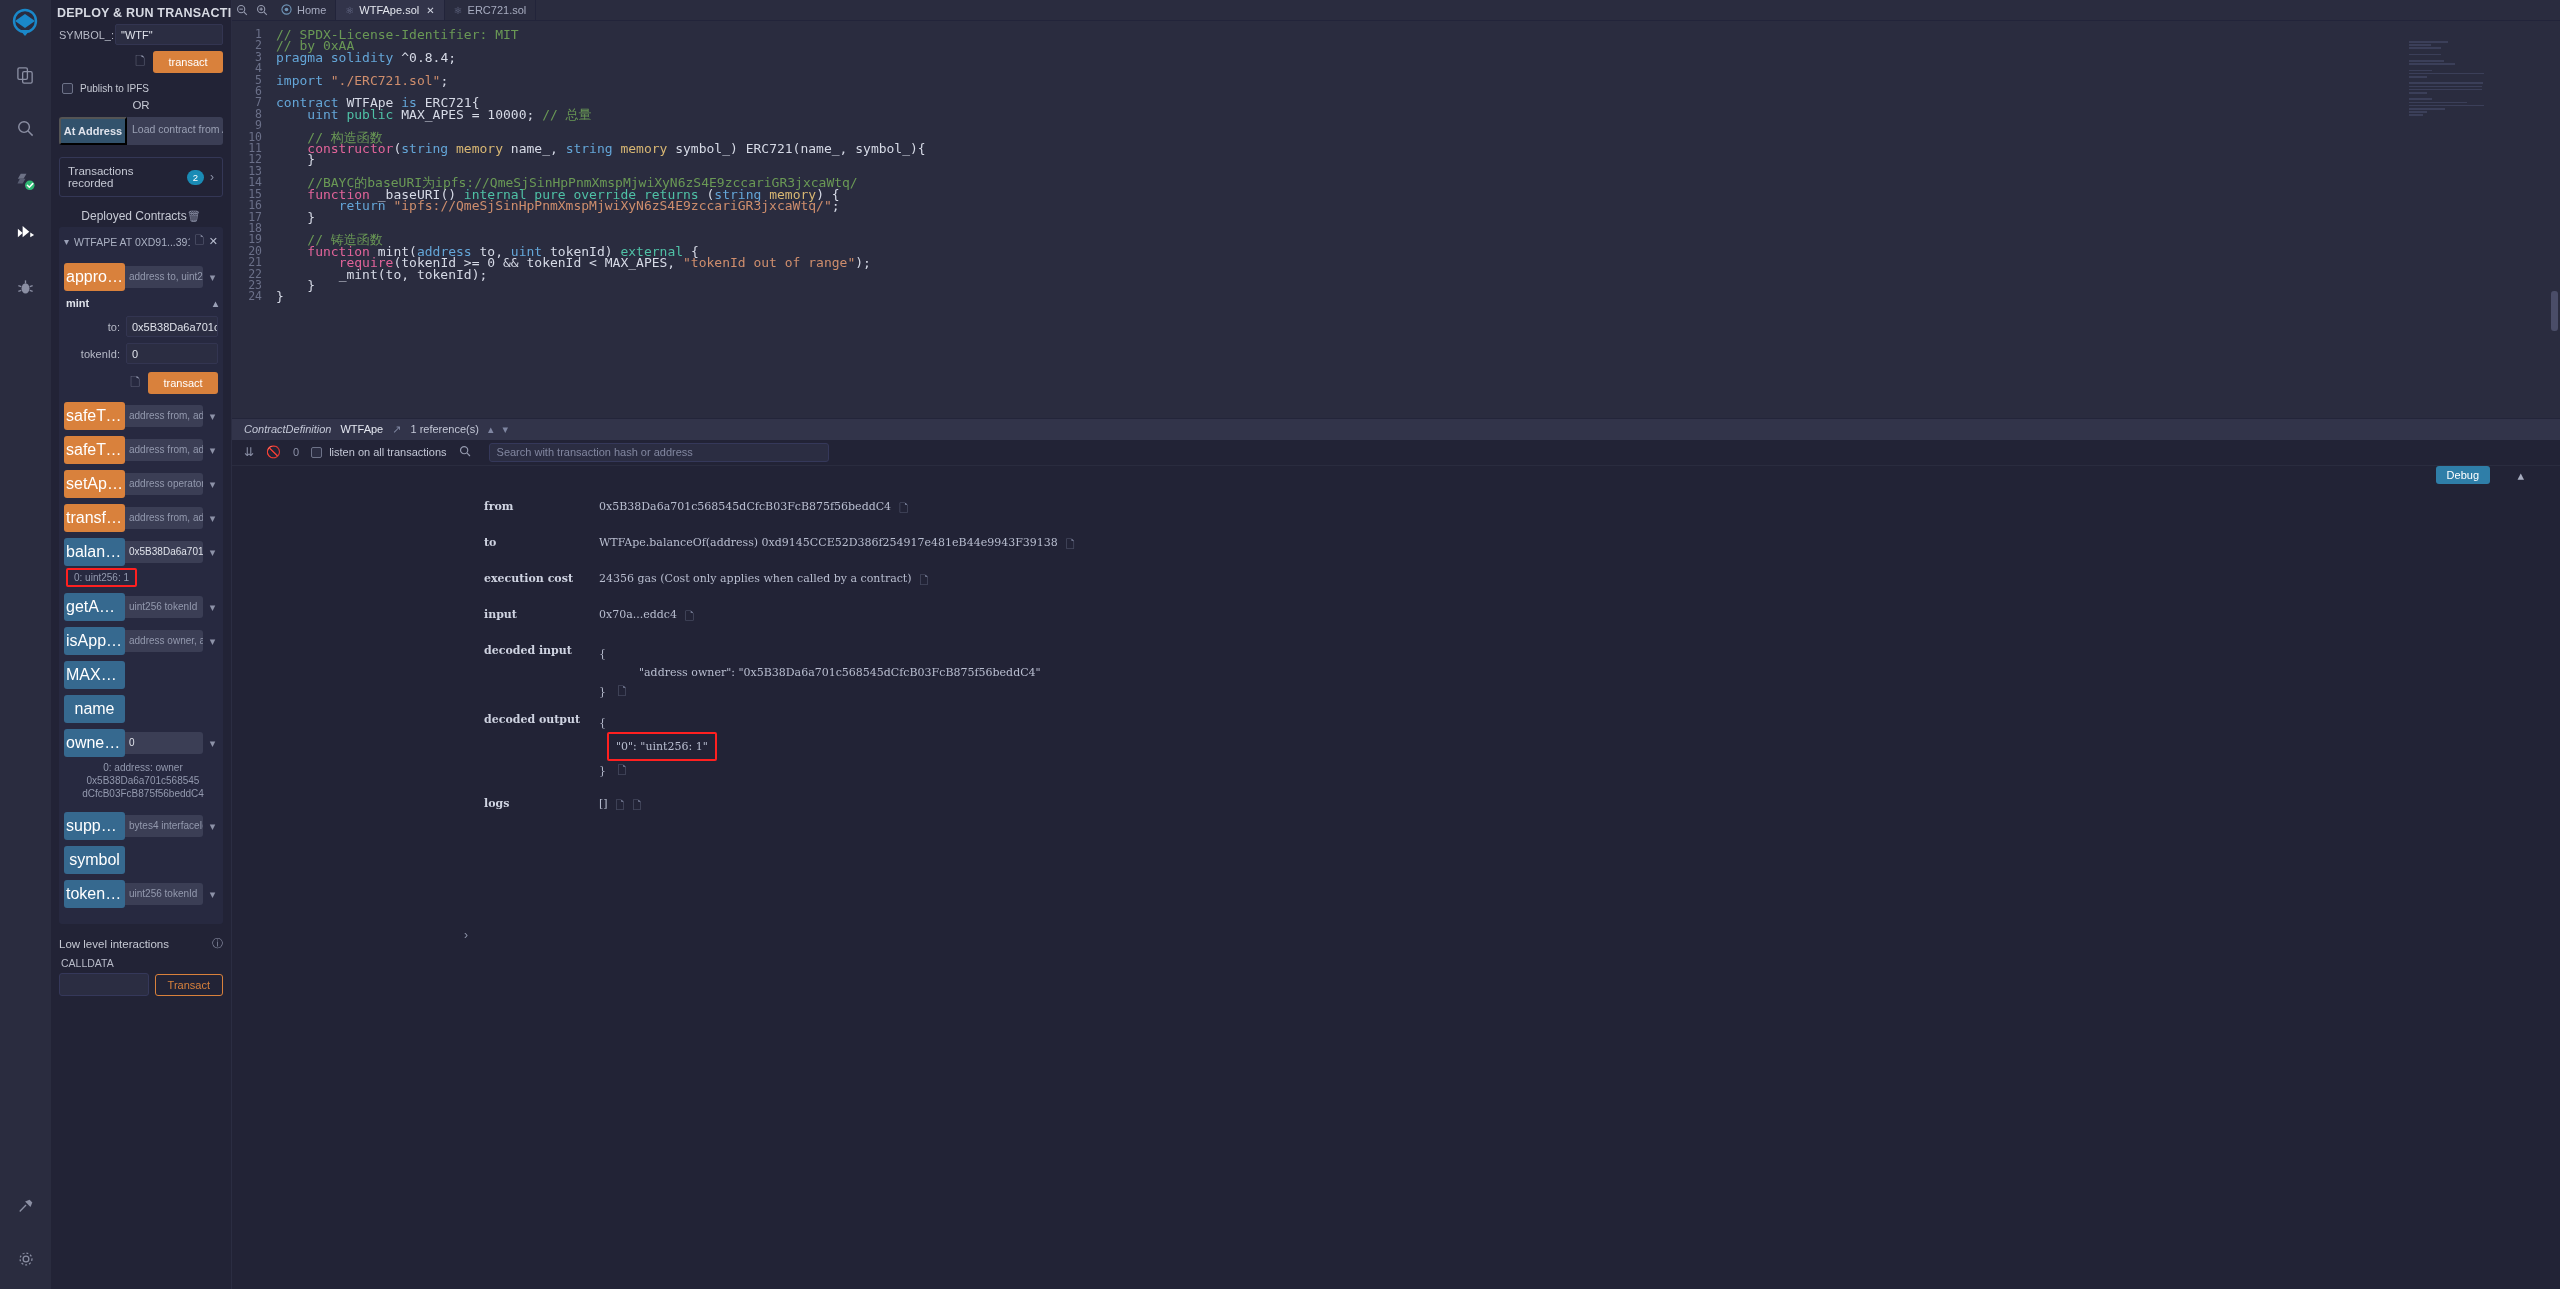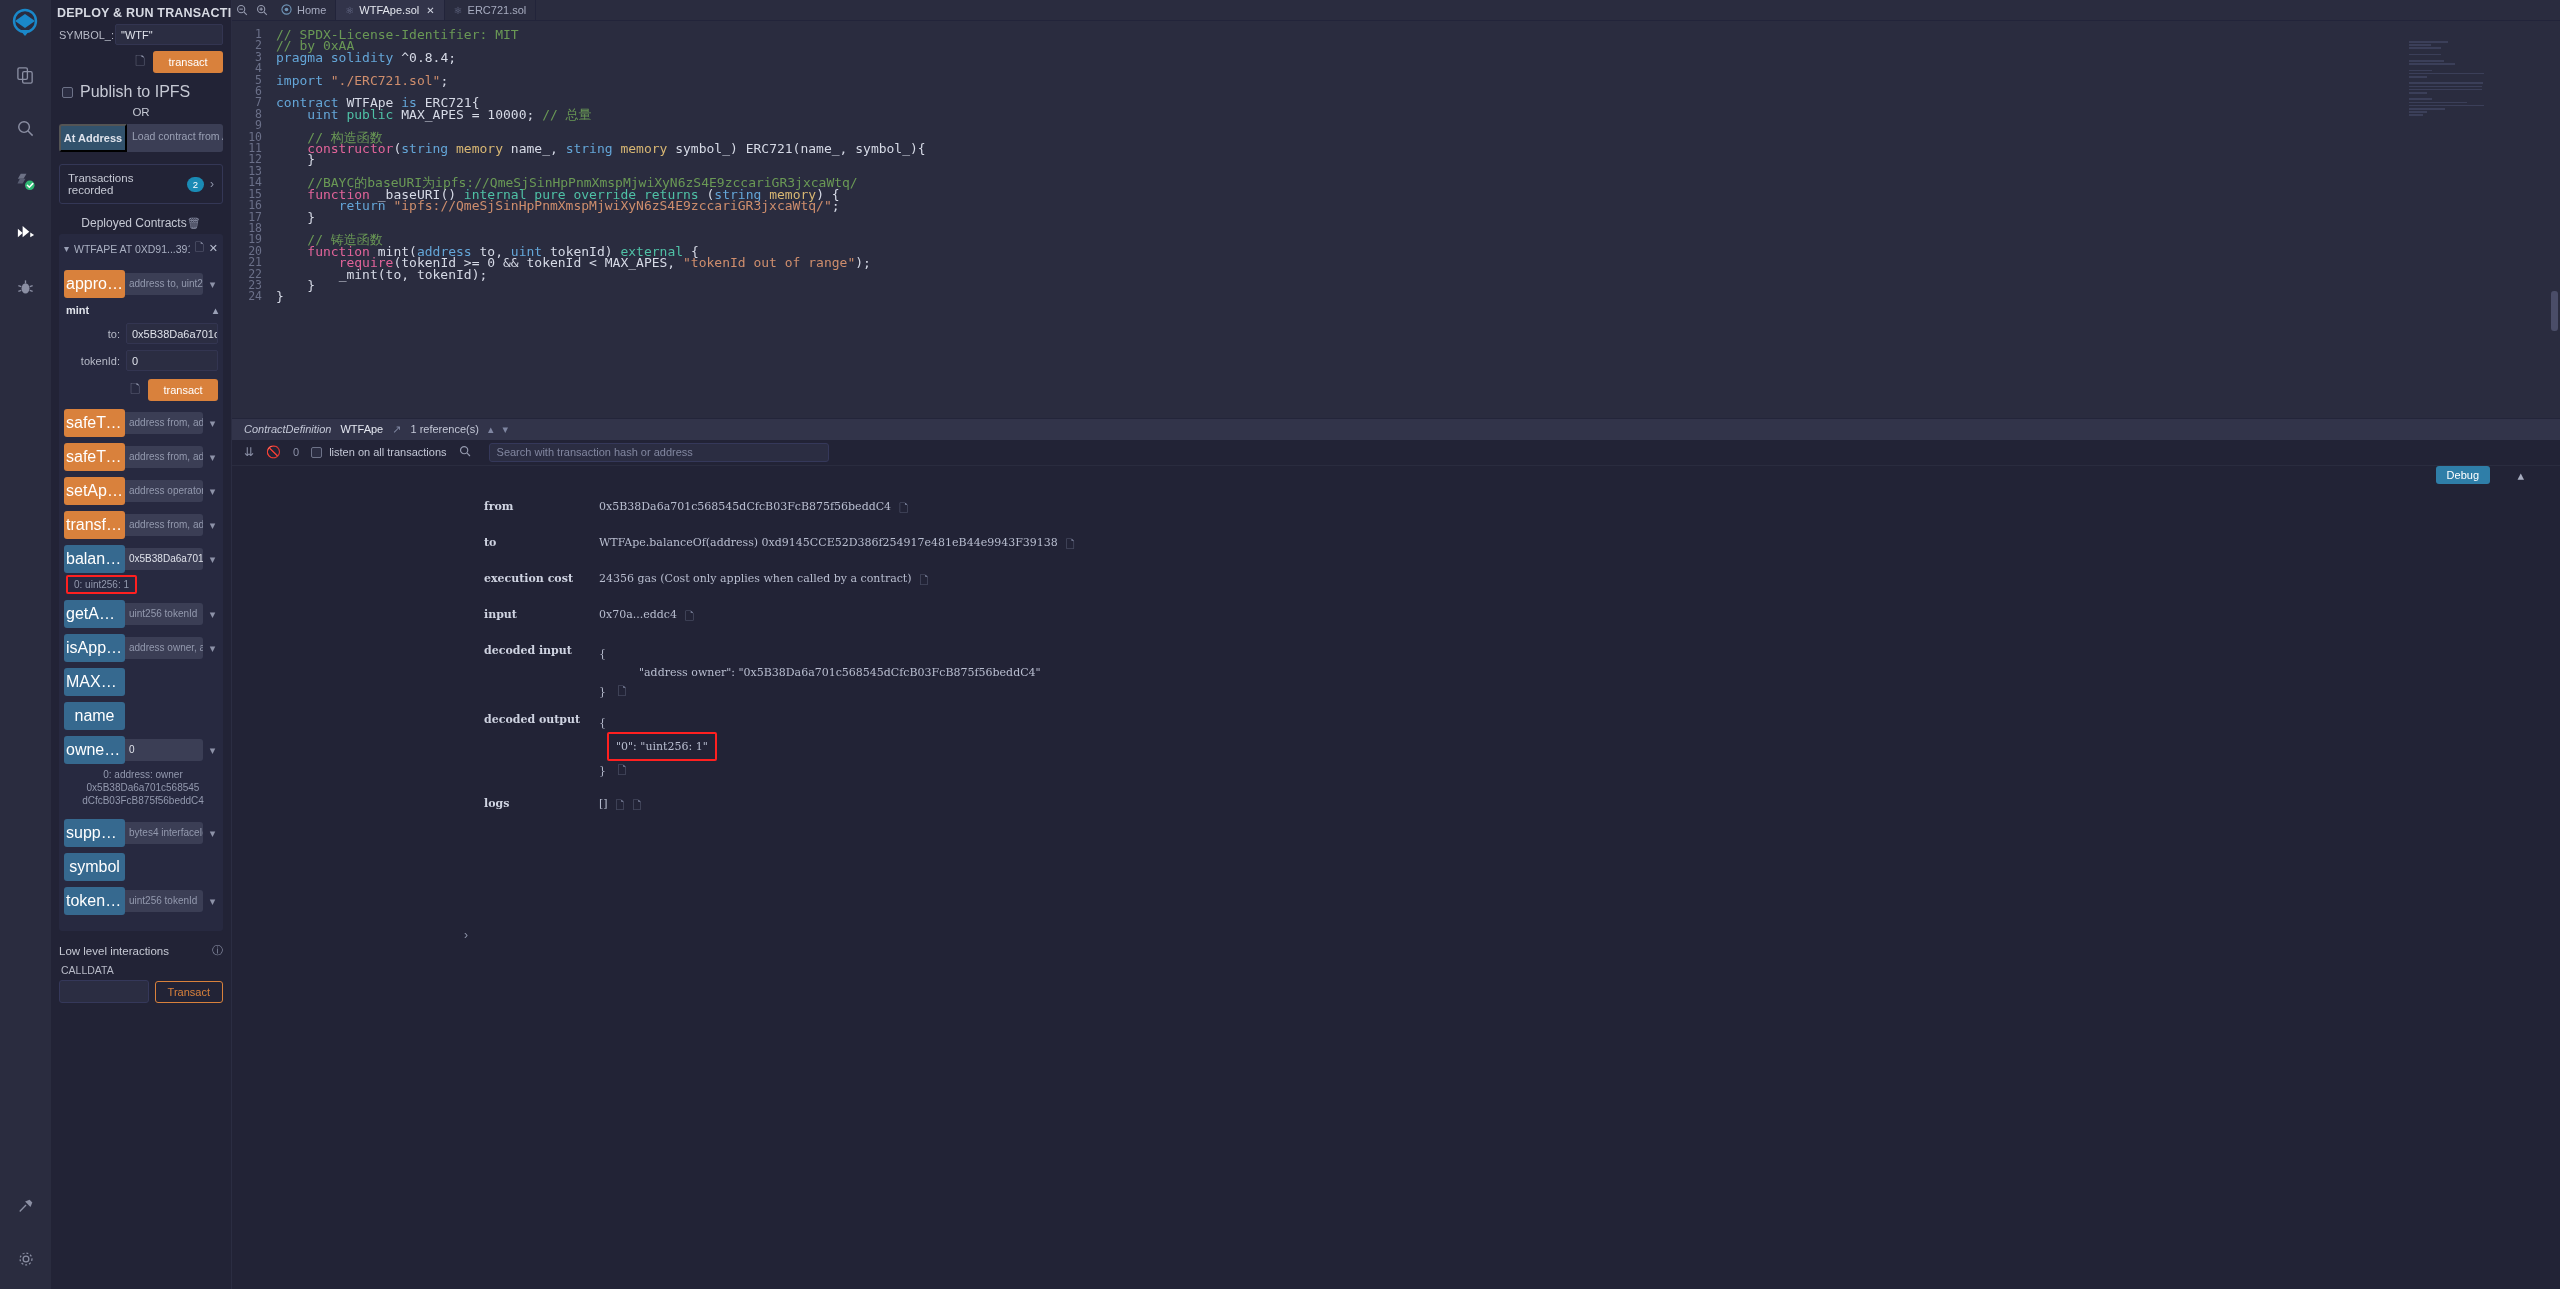--- a/index.html
+++ b/index.html
@@ -302,21 +302,21 @@
       <span class="field" style="flex:1">"WTF"</span>
     </div>
 
     <div class="row" style="justify-content:flex-end;gap:8px;margin-bottom:10px">
       <span class="copy-ico">🗋</span>
       <button class="btn-orange" style="width:70px">transact</button>
     </div>
 
     <div class="ipfs-row">
       <span class="cbox"></span>
-      <span style="font-size:16px;color:#c6c9d4">Publish to IPFS</span>
+      <span style="font-size:10px;color:#c6c9d4">Publish to IPFS</span>
     </div>
 
     <div class="or-text">OR</div>
 
     <div class="ataddr-row">
       <button class="at-address">At Address</button>
       <span class="at-input">Load contract from Addre</span>
     </div>
 
     <div class="tx-recorded">

